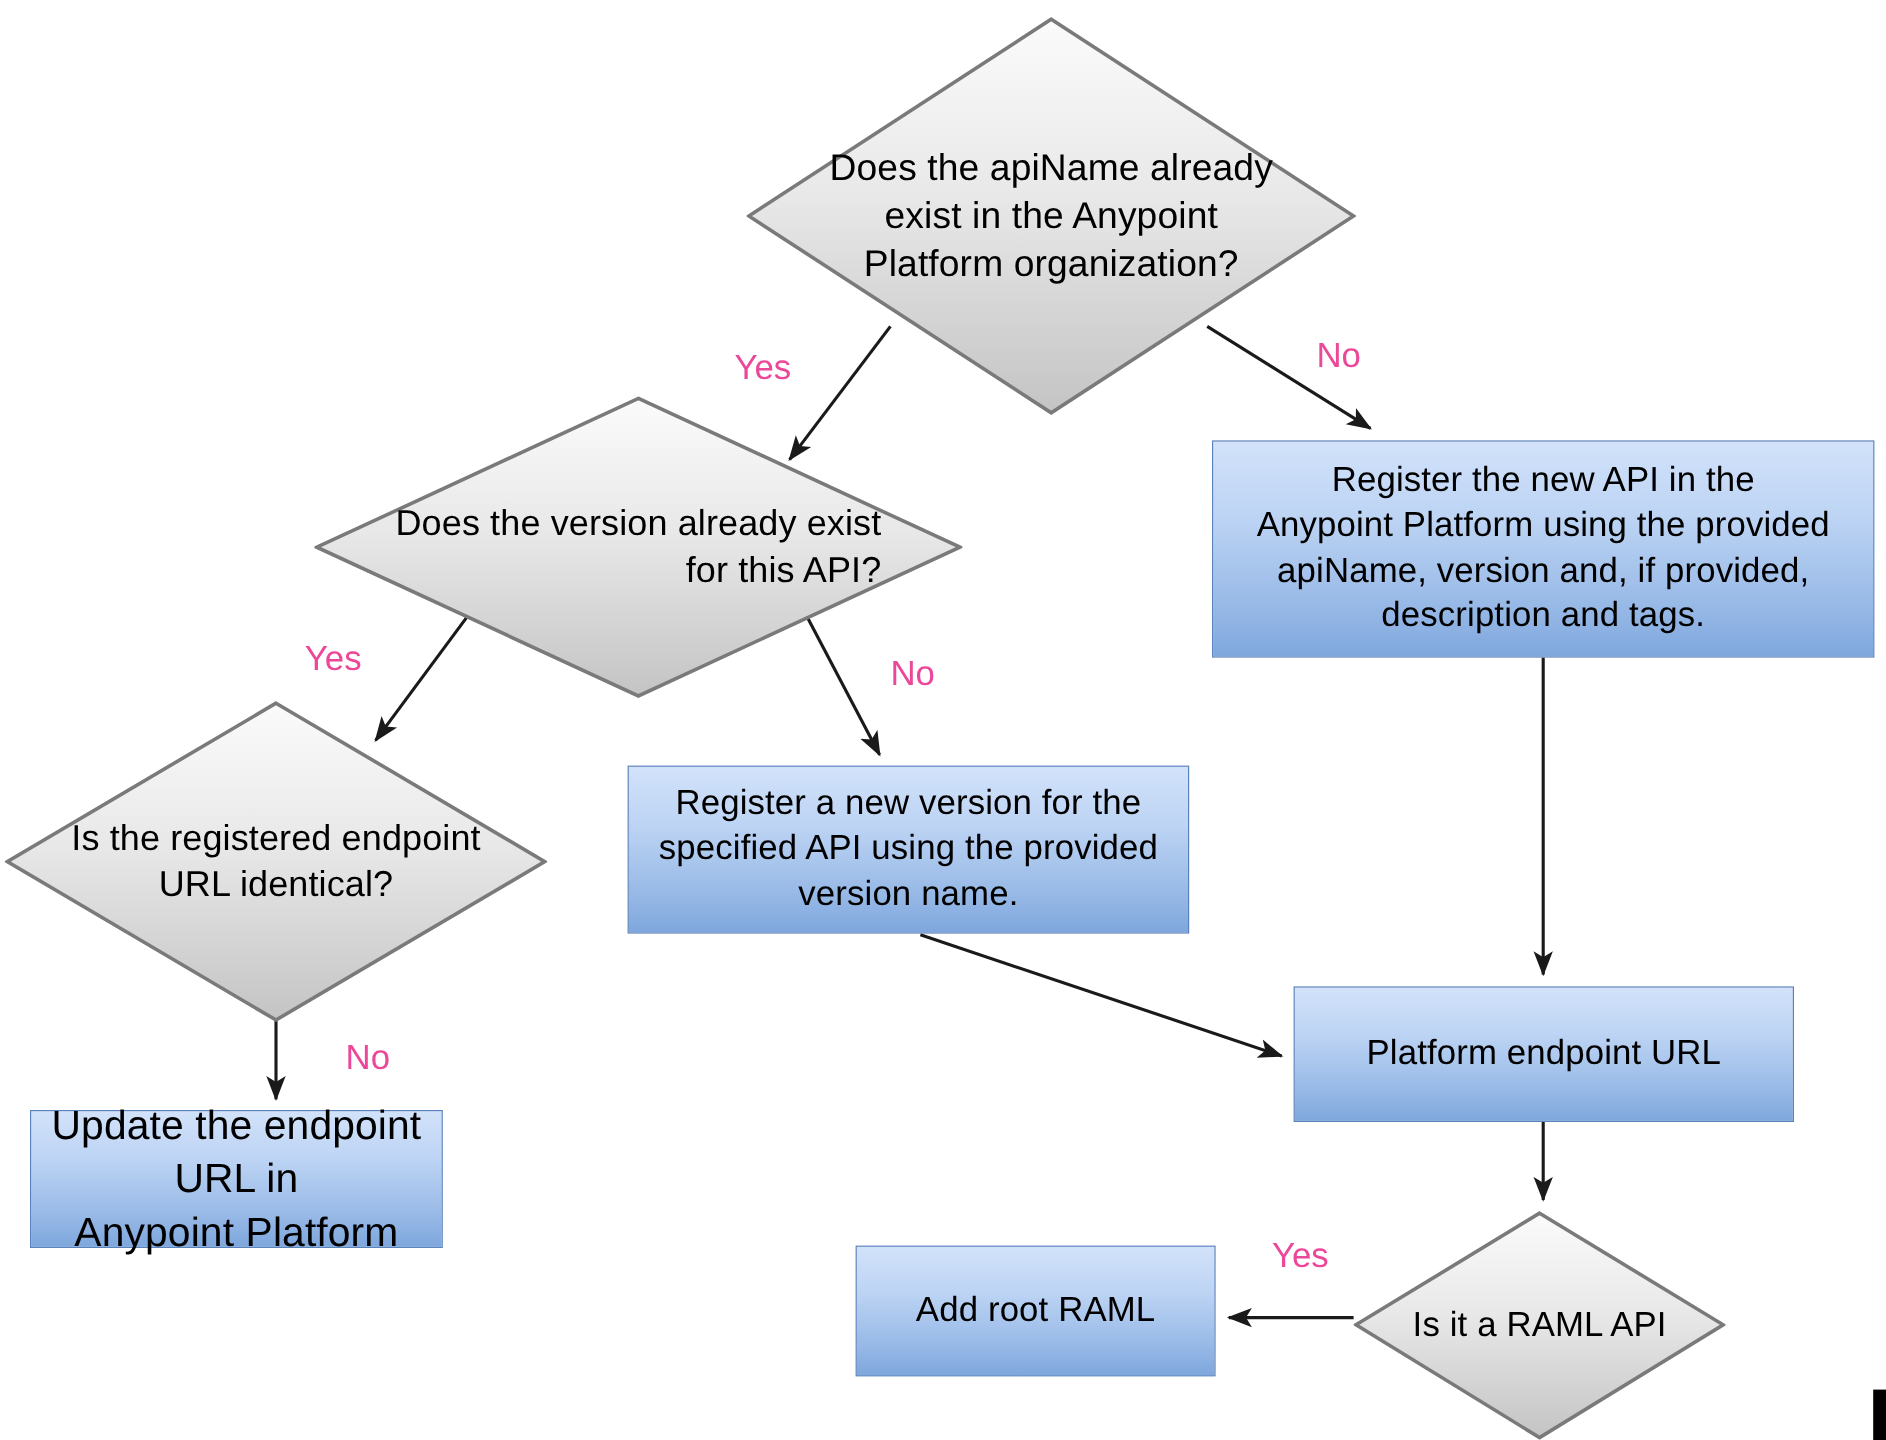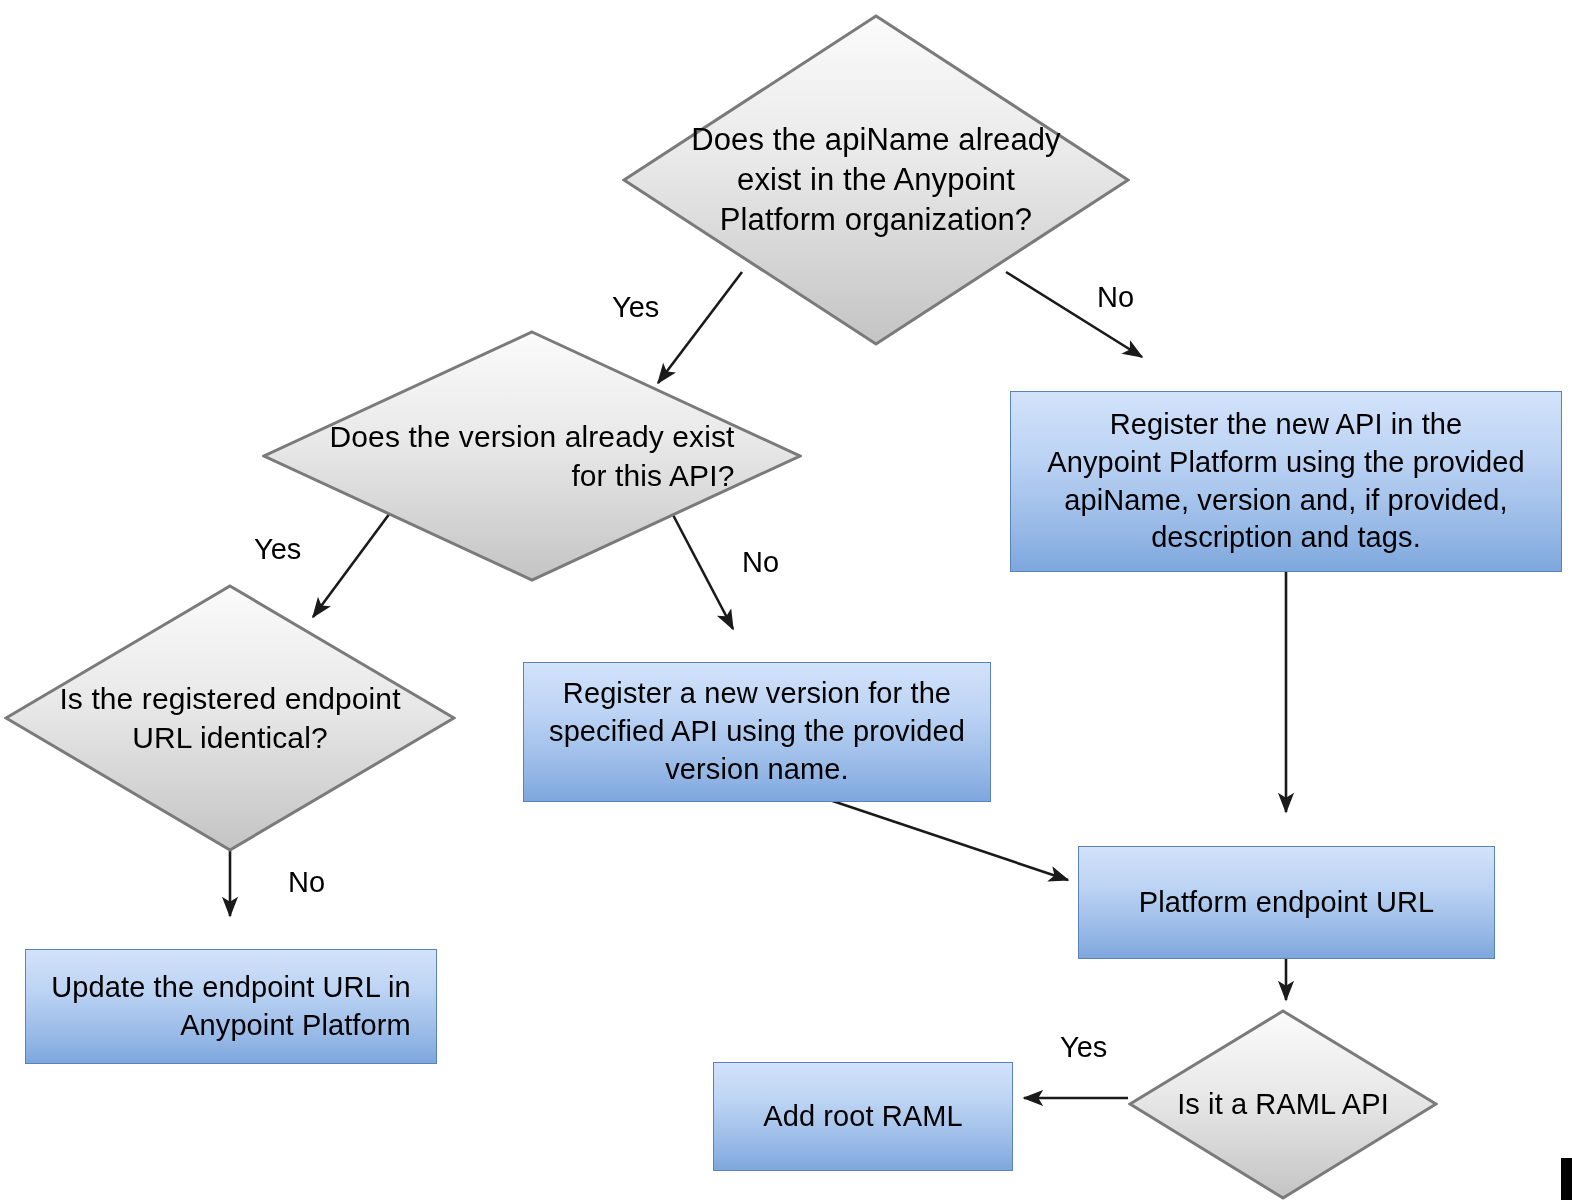--- a/index.html
+++ b/index.html
@@ -36,21 +36,20 @@
     justify-content: center;
     text-align: center;
     color: #000000;
     line-height: 1.30;
     letter-spacing: 0.1px;
   }
   
   .proc {
     border: 1.6px solid #5a82bd;
     background: linear-gradient(to bottom, #d2e2fa 0%, #bdd4f4 35%, #96b8e6 78%, #7ea7dd 100%);
-    margin-top: 24px;
   }
   .proc .label {
     padding: 0 10px;
   }
   
   .decision {
     background: transparent;
   }
   .decision .dia-shape {
     position: absolute;
@@ -60,21 +59,21 @@
     height: 100%;
   }
   .decision .label {
     position: relative;
     z-index: 2;
     padding: 0 6px;
   }
   
   .edge-label {
     position: absolute;
-    color: #000000;
+    color: #ec4899;
     white-space: nowrap;
     font-size: 29px;
     line-height: 1;
   }
   
   #corner-artifact {
     position: absolute;
     right: 0;
     bottom: 0;
     width: 11px;
@@ -140,21 +139,21 @@
   </div>
 
   <div class="node proc" style="left:1010px; top:367px; width:552px; height:181px; font-size:29px;">
     <span class="label">Register the new API in the<br>Anypoint Platform using the provided<br>apiName, version and, if provided,<br>description and tags.</span>
   </div>
 
   <div class="node proc" style="left:523px; top:638px; width:468px; height:140px; font-size:29px;">
     <span class="label">Register a new version for the<br>specified API using the provided<br>version name.</span>
   </div>
 
-  <div class="node proc" style="left:25px; top:925px; width:412px; height:115px; font-size:29px;text-align:right;">
+  <div class="node proc" style="left:25px; top:925px; width:344px; height:115px; font-size:34px;">
     <span class="label">Update the endpoint URL in<br>Anypoint Platform</span>
   </div>
 
   <div class="node proc" style="left:1078px; top:822px; width:417px; height:113px; font-size:29px;">
     <span class="label">Platform endpoint URL</span>
   </div>
 
   <div class="node proc" style="left:713px; top:1038px; width:300px; height:109px; font-size:29px;">
     <span class="label">Add root RAML</span>
   </div>

